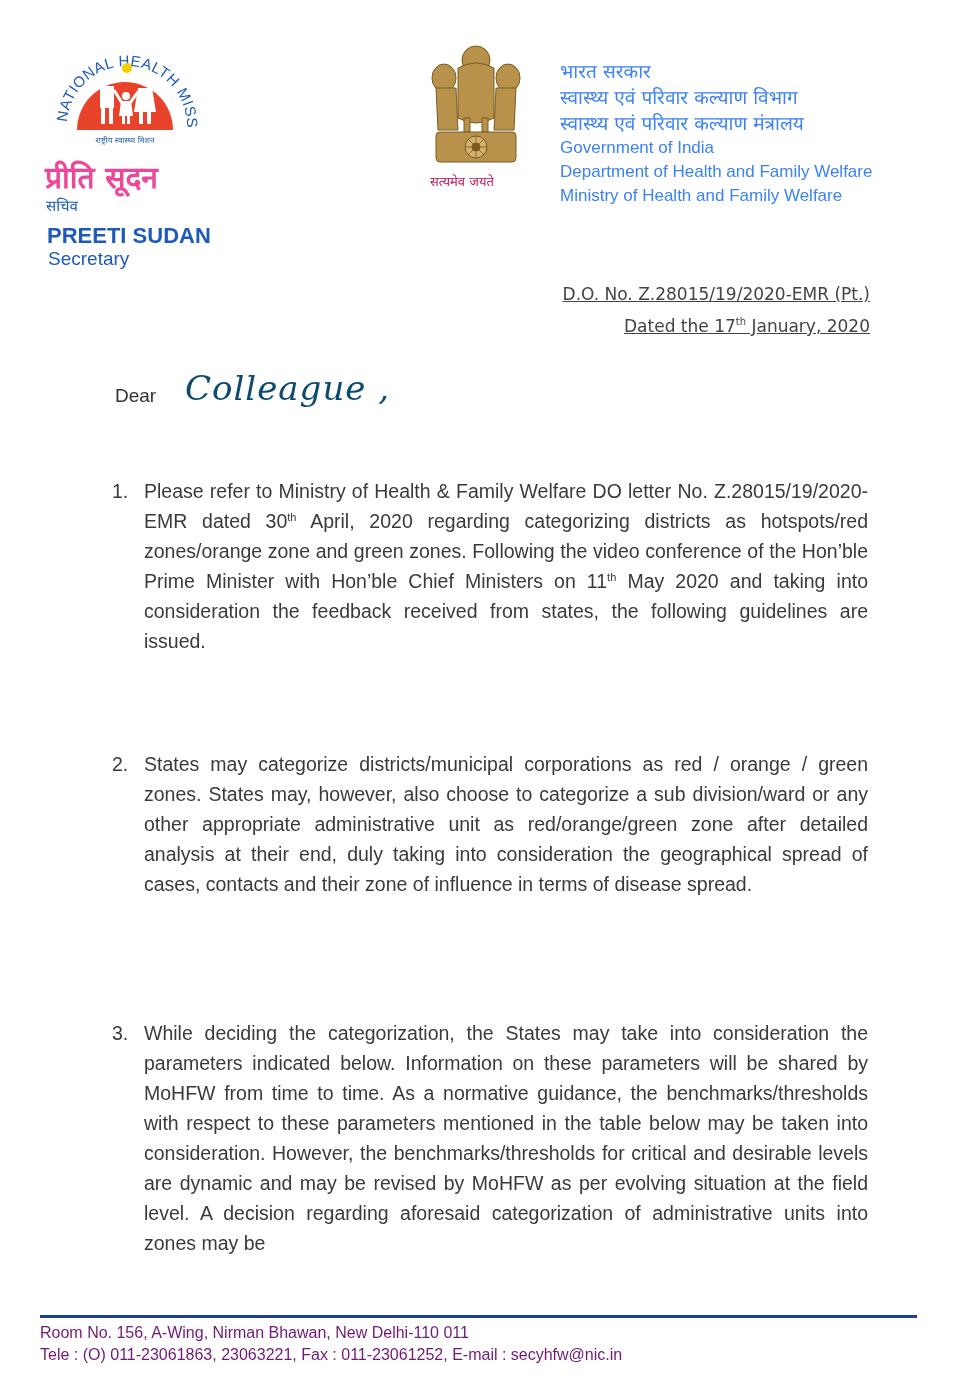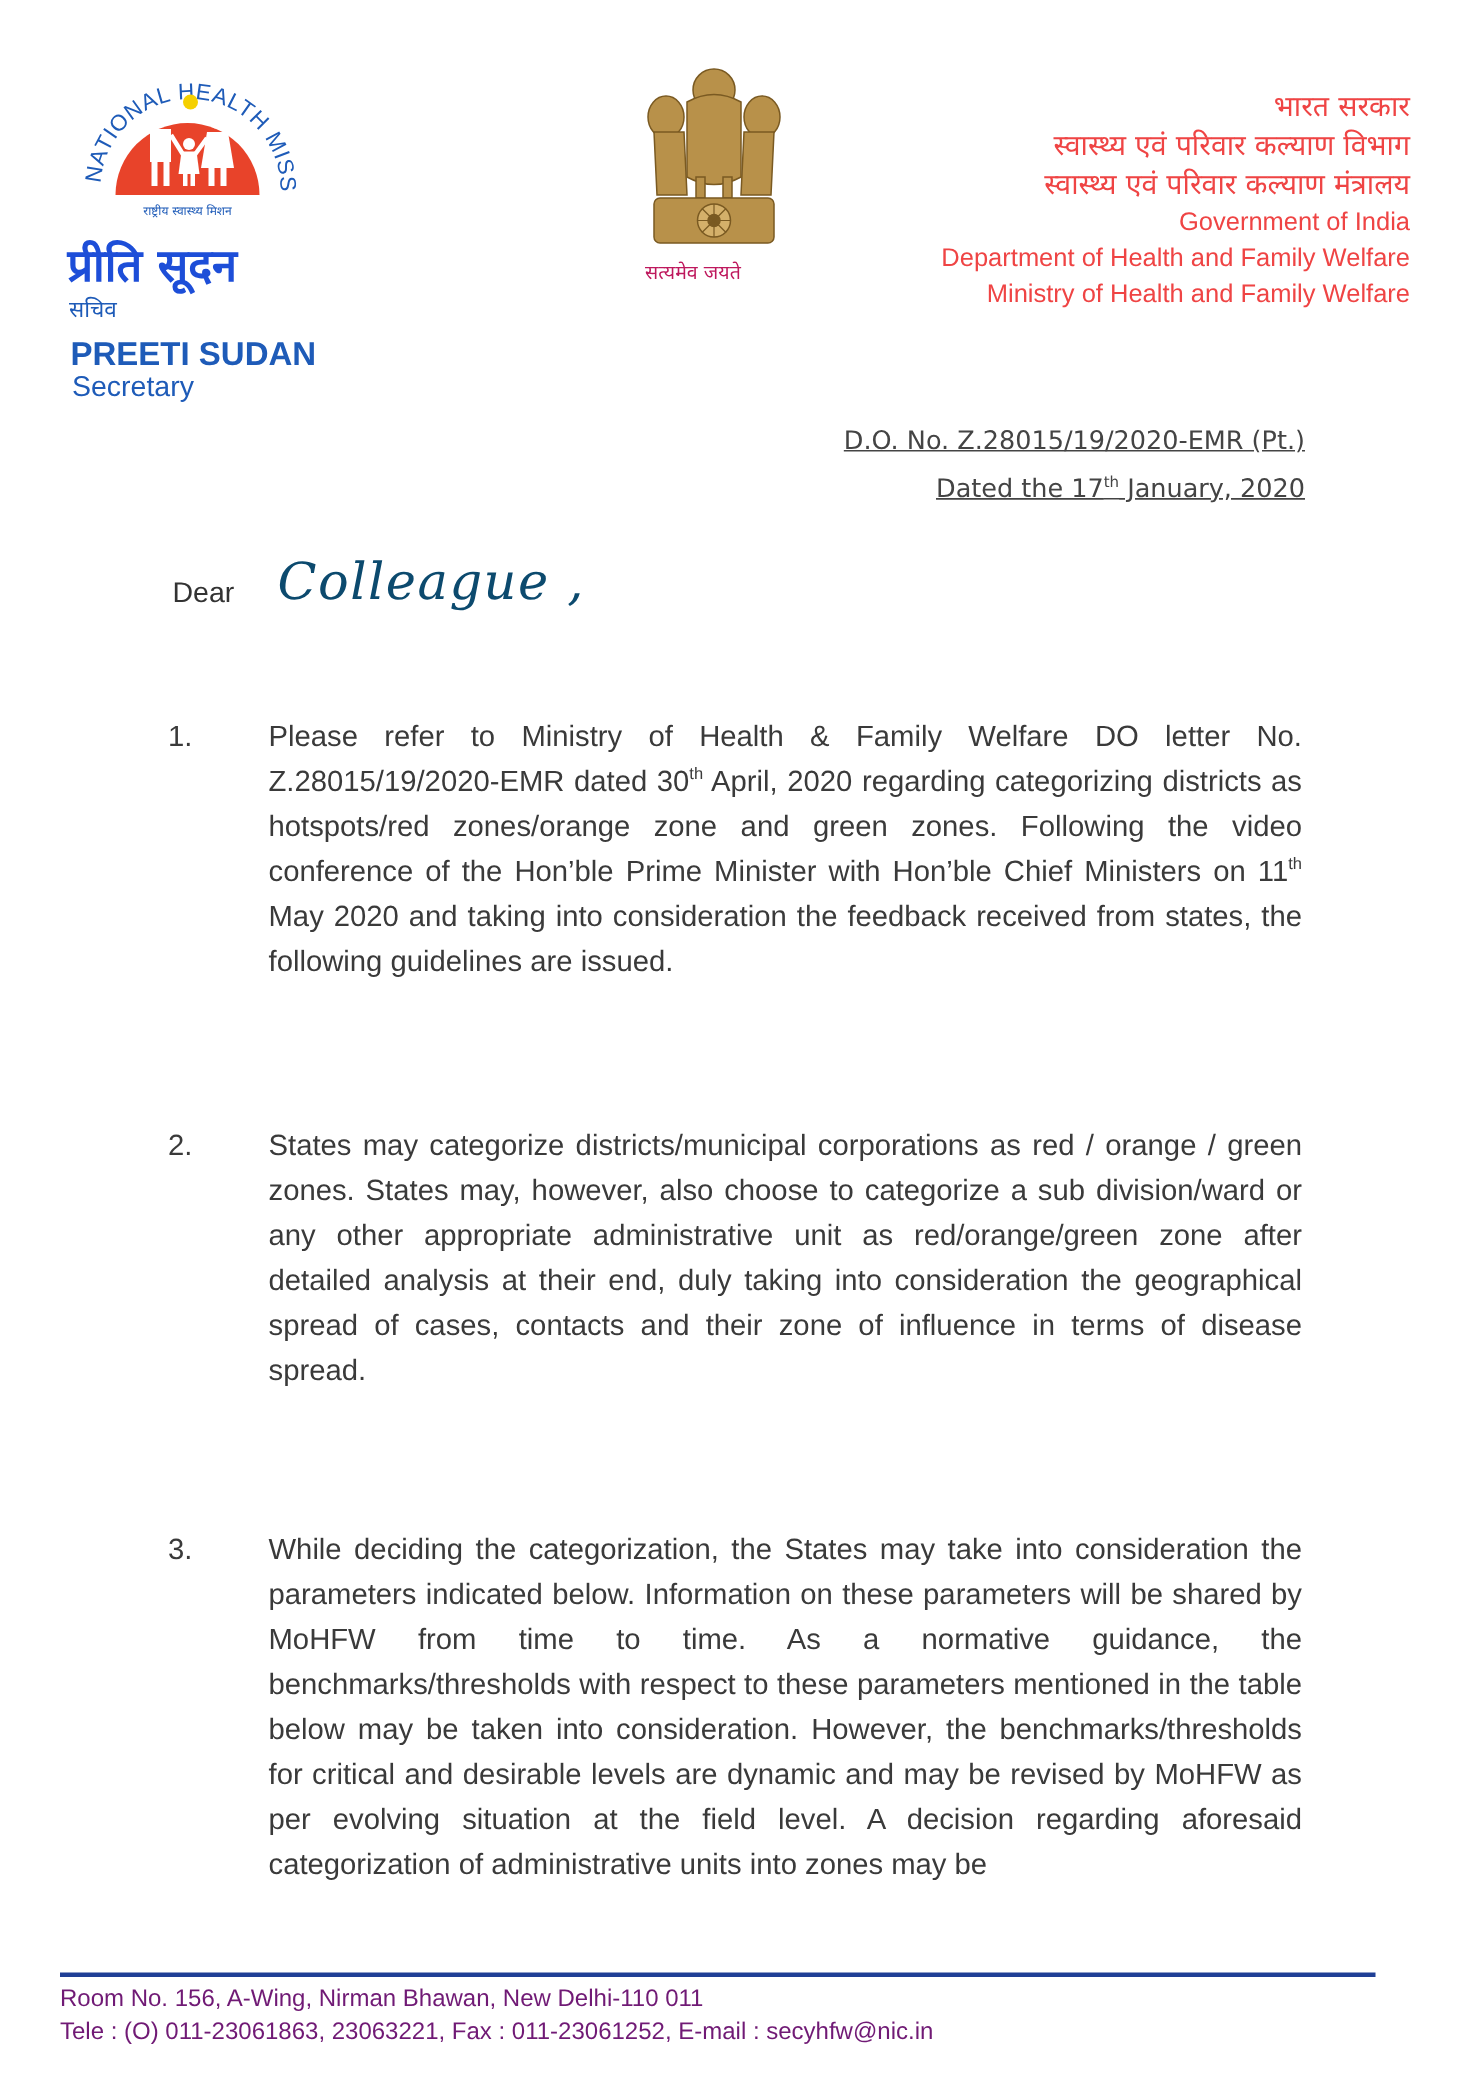--- a/index.html
+++ b/index.html
@@ -2,46 +2,46 @@
 <html><head>
 <meta charset="utf-8">
 <style>
   html, body { margin: 0; padding: 0; background: #ffffff; }
   body { width: 977px; height: 1392px; position: relative; overflow: hidden; font-family: "DejaVu Sans", sans-serif; color: #333; }
   .abs { position: absolute; }
 
   
   #nhm-logo { left: 45px; top: 30px; width: 160px; height: 130px; }
   
-  .hi-name { left: 45px; top: 160px; font-family: "DejaVu Sans", sans-serif; font-weight: bold; font-size: 30px; color: #1d4ed8; line-height: 36px; }
+  .hi-name { left: 45px; top: 160px; font-family: "DejaVu Sans", sans-serif; font-weight: bold; font-size: 30px; color: #ec4899; line-height: 36px; }
   .hi-title { left: 46px; top: 196px; font-size: 15px; color: #1e5bb8; line-height: 20px; }
   .en-name { left: 47px; top: 222px; font-family: "Liberation Sans", sans-serif; font-weight: bold; font-size: 22px; color: #1e5bb8; line-height: 28px; }
   .en-title { left: 48px; top: 248px; font-family: "Liberation Sans", sans-serif; font-size: 19px; color: #1e5bb8; line-height: 22px; }
 
   
   #emblem { left: 430px; top: 38px; width: 92px; height: 132px; }
   .motto { left: 430px; top: 172px; width: 92px; font-size: 13px; color: #be185d; }
 
   
-  .right-head { left: 560px; top: 58px; width: 380px; text-align: right; color: #ef4444; }
+  .right-head { left: 560px; top: 58px; width: 380px; text-align: left; color: #3b82f6; }
   .right-head .hi { font-size: 19px; line-height: 26px; }
   .right-head .en { font-family: "Liberation Sans", sans-serif; font-weight: normal; font-size: 17px; line-height: 24px; }
 
   
   .ref { left: 470px; top: 280px; width: 400px; text-align: right; font-family: "DejaVu Sans", sans-serif; font-size: 17px; line-height: 28px; color: #444; }
   .ref span { text-decoration: underline; }
 
   
   .dear { left: 115px; top: 385px; font-family: "Liberation Sans", sans-serif; font-size: 19px; color: #333; }
   .dear-name { left: 185px; top: 368px; font-family: "DejaVu Serif", serif; font-style: italic; font-size: 34px; color: #0c4a6e; letter-spacing: 1px; }
 
   
   .para { left: 112px; width: 756px; font-family: "Liberation Sans", sans-serif; font-size: 19.5px; line-height: 30px; color: #3a3a3a; display: flex; }
   .para .num { width: 32px; flex-shrink: 0; }
-  .para .txt { text-align: justify; flex: 1; margin-left: 35px; }
+  .para .txt { text-align: justify; flex: 1; }
   .para sup { font-size: 11px; vertical-align: super; line-height: 0; }
   #p1 { top: 476px; }
   #p2 { top: 749px; }
   #p3 { top: 1018px; }
 
   
   .footer-rule { left: 40px; top: 1315px; width: 877px; height: 3px; background: #1f3f96; }
   .footer { left: 40px; top: 1322px; width: 877px; font-family: "Liberation Sans", sans-serif; font-size: 16px; line-height: 22px; color: #701a75; }
 </style>
 </head>

